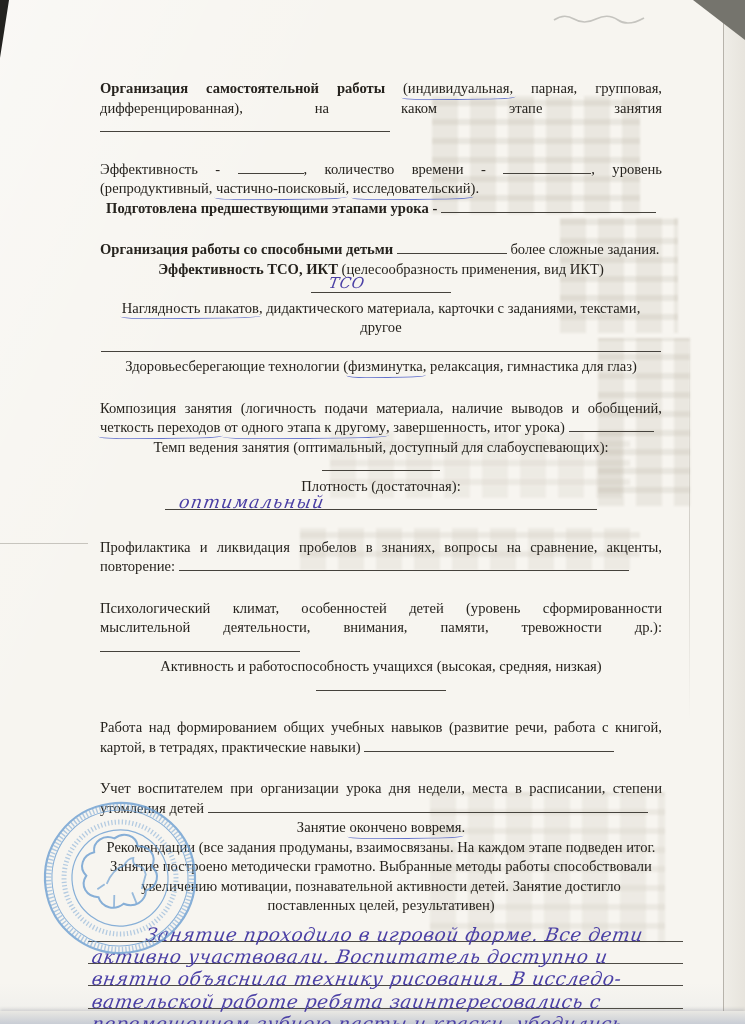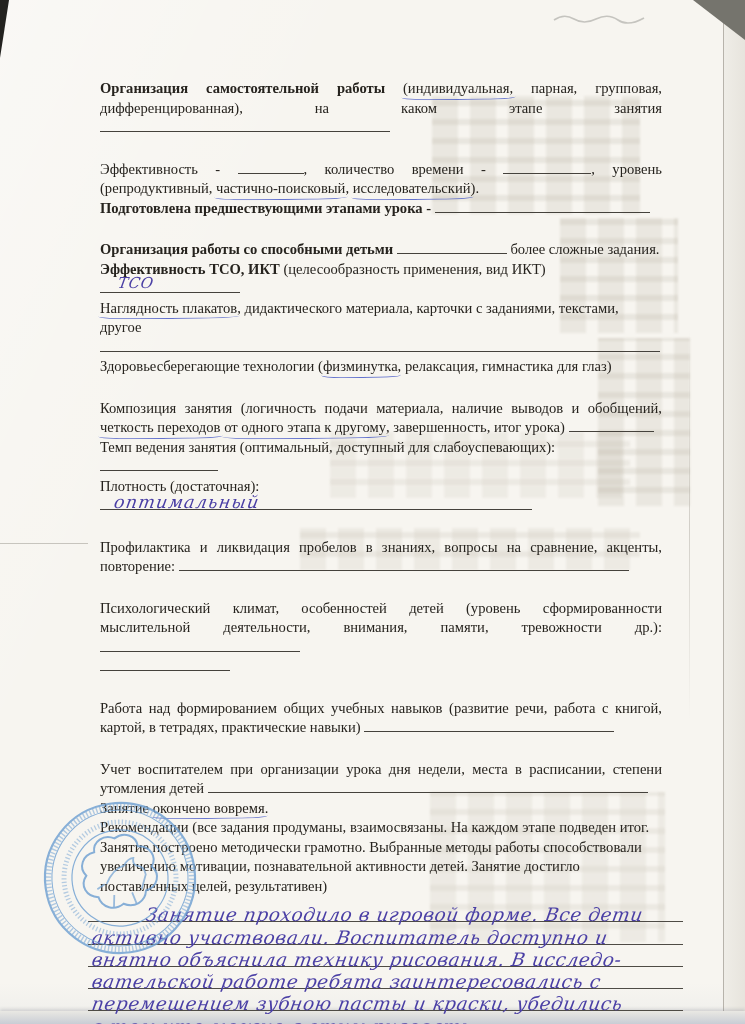--- a/index.html
+++ b/index.html
@@ -21,21 +21,21 @@
   .corner-tl{position:absolute;top:0;left:0;width:9px;height:58px;background:#23221f;
     clip-path:polygon(0 0,100% 0,0 100%);}
   .bottom-strip{position:absolute;left:0;bottom:0;width:100%;height:13px;
     background:linear-gradient(to bottom,#e9e8e3,#c9cdd5);box-shadow:0 -2px 3px rgba(120,125,135,.25);}
   .crease-v{position:absolute;top:330px;left:689px;width:1px;height:390px;
     background:linear-gradient(to bottom,transparent,rgba(140,135,125,.35),transparent);}
   .crease-h{position:absolute;top:543px;left:0;width:88px;height:1px;background:rgba(110,105,95,.35);}
 
   
   .content{position:absolute;left:100px;top:57px;width:562px;}
-  .fline{font-size:14.6px;line-height:19.5px;text-align:left;}
+  .fline{font-size:14.6px;line-height:19.5px;text-align:center;}
   .fline.j{text-align:justify;margin-top:22px;}
   .bold{font-weight:bold;}
   .ital{}
   .pen{position:relative;}
   .pen::after{content:"";position:absolute;left:-2px;right:-3px;bottom:-3.5px;height:5px;
     border-bottom:1.8px solid var(--pen,#4a5cc8);border-radius:50%/90%;transform:rotate(-.5deg);opacity:.85;}
   .blank{display:inline-block;height:13px;border-bottom:1.3px solid #45423c;
     vertical-align:baseline;position:relative;}
   
   .ink{display:inline-block;font-family:"DejaVu Serif", serif;font-style:italic;
@@ -93,21 +93,21 @@
     <div class="fline j"><span class="bold">Организация работы со способными детьми </span><span class="blank" style="width: 110px;"></span><span> более сложные задания.</span></div>
     <div class="fline"><span class="bold">Эффективность ТСО, ИКТ </span><span>(целесообразность применения, вид ИКТ) </span><span class="blank" style="width: 140px;"><span class="ink hand-on-blank">ТСО</span></span></div>
     <div class="fline"><span class="pen">Наглядность плакатов</span><span>, дидактического материала, карточки с заданиями, текстами, другое</span></div>
     <div class="fline"><span class="blank" style="width: 560px;"></span></div>
     <div class="fline"><span>Здоровьесберегающие технологии (</span><span class="pen">физминутка</span><span>, релаксация, гимнастика для глаз)</span></div>
     <div class="fline j"><span>Композиция занятия (логичность подачи материала, наличие выводов и обобщений, </span><span class="pen">четкость переходов</span><span> </span><span class="pen">от одного этапа к другому</span><span>, завершенность, итог урока) </span><span class="blank" style="width: 85px;"></span></div>
     <div class="fline"><span class="ital">Темп ведения занятия (оптимальный</span><span>, доступный для слабоуспевающих): </span><span class="blank" style="width: 118px;"></span></div>
     <div class="fline"><span>Плотность (достаточная): </span><span class="blank" style="width: 432px;"><span class="ink hand-on-blank lg">оптимальный</span></span></div>
     <div class="fline j"><span>Профилактика и ликвидация пробелов в знаниях, вопросы на сравнение, акценты, повторение: </span><span class="blank" style="width: 450px;"></span></div>
     <div class="fline j"><span>Психологический климат, особенностей детей (уровень сформированности мыслительной деятельности, внимания, памяти, тревожности др.): </span><span class="blank" style="width: 200px;"></span></div>
-    <div class="fline"><span class="blank" style="width: 130px;"></span></div>
+    <div class="fline"><span>Активность и работоспособность учащихся (высокая, средняя, низкая) </span><span class="blank" style="width: 130px;"></span></div>
     <div class="fline j"><span>Работа над формированием общих учебных навыков (развитие речи, работа с книгой, картой, в тетрадях, практические </span><span class="ital">навыки</span><span>) </span><span class="blank" style="width: 250px;"></span></div>
     <div class="fline j"><span>Учет воспитателем при организации урока дня недели, места в расписании, степени утомления детей </span><span class="blank" style="width: 440px;"></span></div>
     <div class="fline"><span>Занятие </span><span class="pen">окончено вовремя</span><span>.</span></div>
     <div class="fline"><span>Рекомендации (все задания продуманы, взаимосвязаны. На каждом этапе подведен итог.</span></div>
     <div class="fline"><span>Занятие построено методически грамотно. Выбранные методы работы способствовали</span></div>
     <div class="fline"><span>увеличению мотивации, познавательной активности детей. Занятие достигло</span></div>
     <div class="fline"><span>поставленных целей, результативен)</span></div>
 
     <div class="ruled">
       <div class="rrow ind1">

